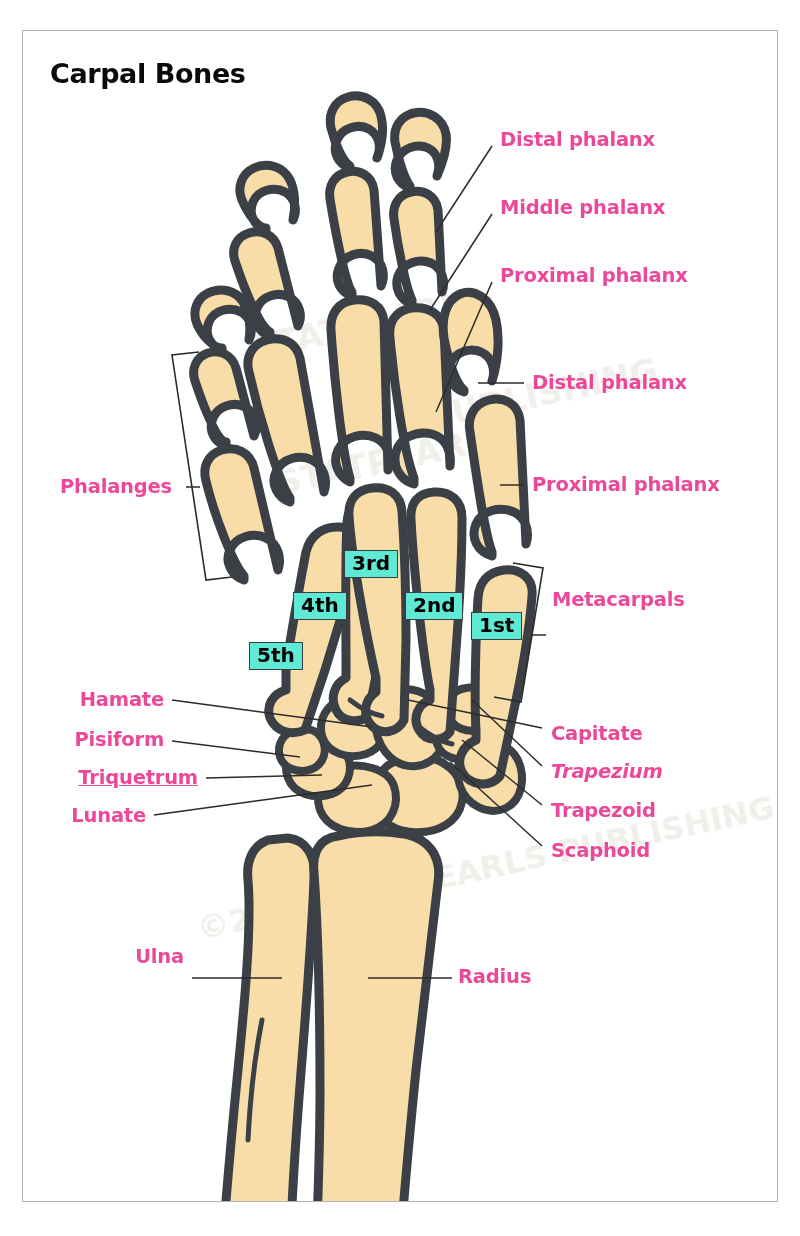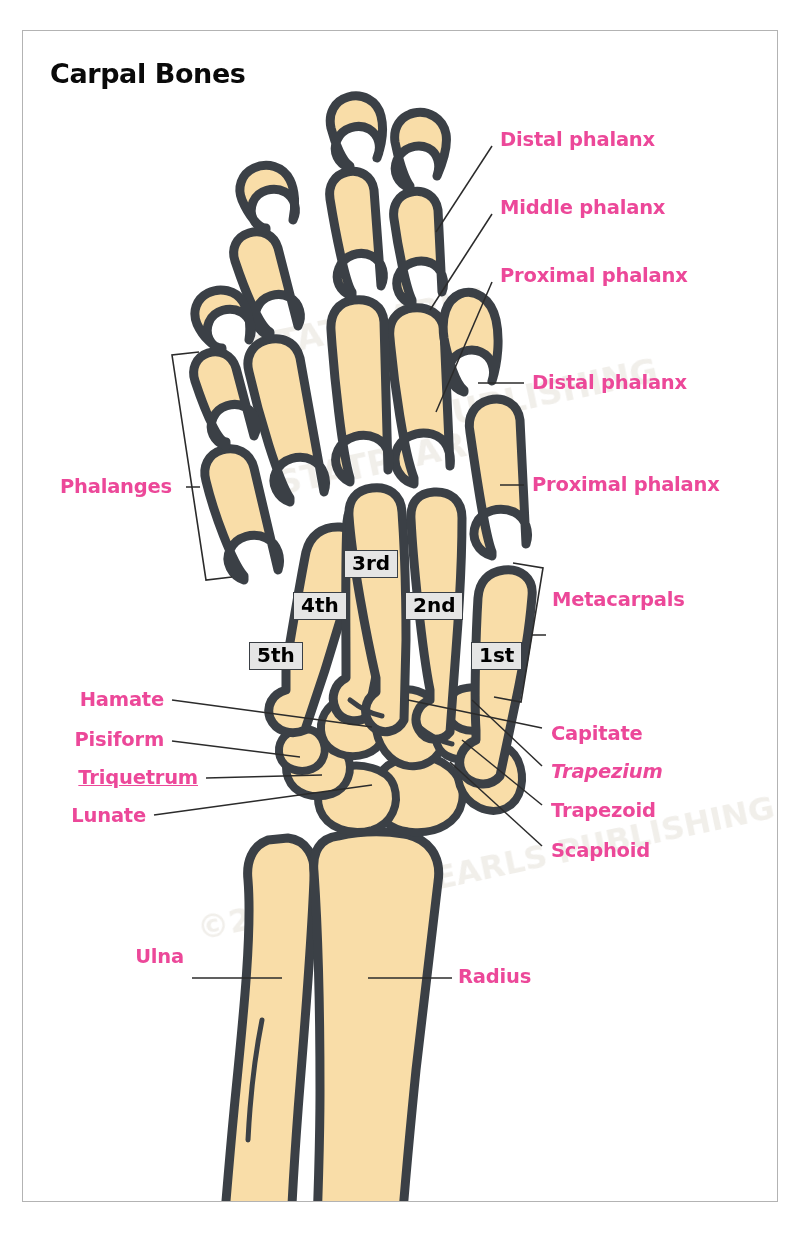--- a/index.html
+++ b/index.html
@@ -25,21 +25,21 @@
     position:absolute;
     font-size:19.5px;font-weight:700;color:#ec4899;
     white-space:nowrap;line-height:1;
     font-family:"DejaVu Sans","Liberation Sans",sans-serif;
     letter-spacing:-0.2px;
   }
   .lbl.r{text-align:left;}
   .lbl.l{text-align:right;}
   .numbox{
     position:absolute;
-    background:#e5e5e5;border:1.3px solid #3a3f45;
+    background:#5eead4;border:1.3px solid #3a3f45;
     font-size:20px;font-weight:800;color:#000;
     padding:2px 7px 3px 7px;line-height:1.05;
     font-family:"DejaVu Sans","Liberation Sans",sans-serif;
     white-space:nowrap;
   }
 </style>
 </head>
 <body>
 
 <div id="page">
@@ -425,15 +425,15 @@
   <div class="lbl l" style="left:0px;top:690px;width:164px;">Hamate</div>
   <div class="lbl l" style="left:0px;top:730px;width:164px;">Pisiform</div>
   <div class="lbl l" style="left:0px;top:768px;width:198px;text-decoration:underline;">Triquetrum</div>
   <div class="lbl l" style="left:0px;top:806px;width:146px;">Lunate</div>
   <div class="lbl l" style="left:0px;top:947px;width:184px;">Ulna</div>
 
   <div class="numbox" style="left:344px;top:550px;">3rd</div>
   <div class="numbox" style="left:293px;top:592px;">4th</div>
   <div class="numbox" style="left:405px;top:592px;">2nd</div>
   <div class="numbox" style="left:249px;top:642px;">5th</div>
-  <div class="numbox" style="left:471px;top:642px;">1st</div>
+  <div class="numbox" style="left:471px;top:612px;">1st</div>
 
 </div>
 
 </body></html>

